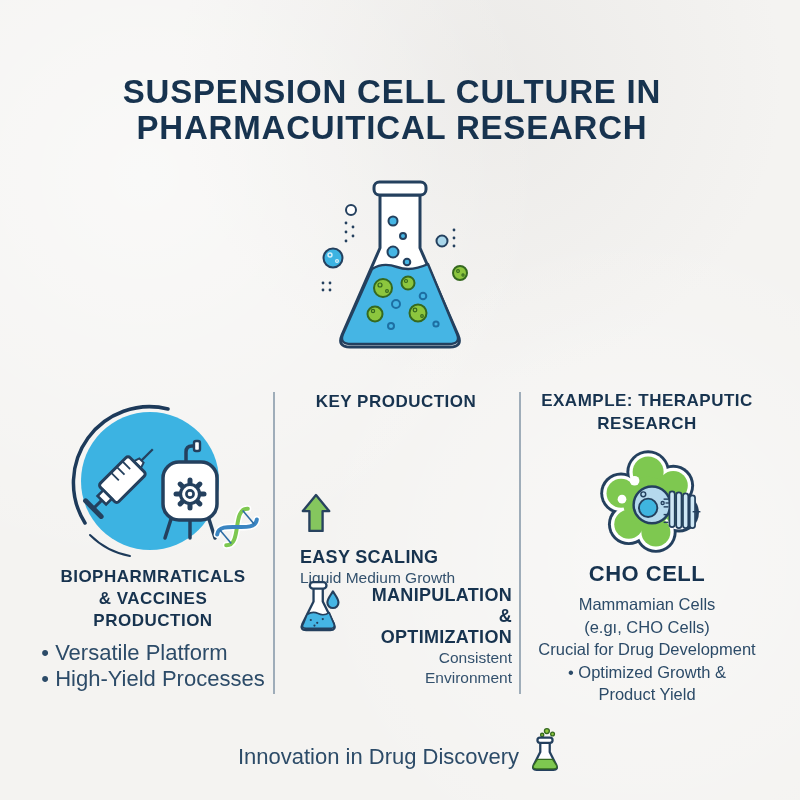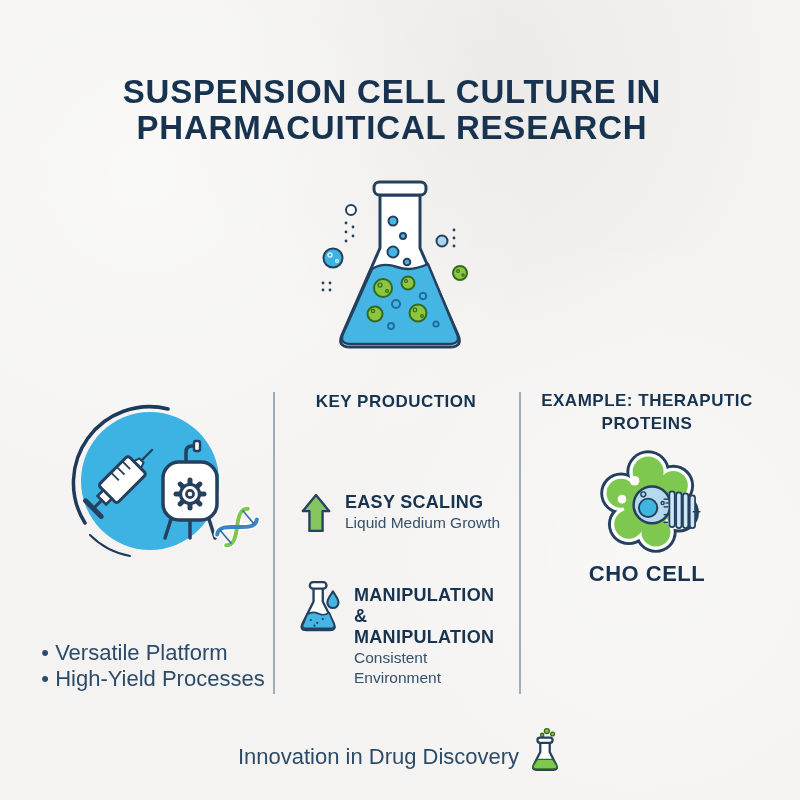--- a/index.html
+++ b/index.html
@@ -26,25 +26,25 @@
   .sec-heading{
     font-weight:bold;font-size:17px;letter-spacing:.5px;line-height:23px;
     text-align:center;color:#17334f;
   }
   .left-col-heading{left:36px;width:234px;top:566px;font-size:17px;line-height:22px;}
   .left-bullets{left:36px;width:234px;top:640px;text-align:center;}
   .left-bullets .inner{display:inline-block;text-align:left;}
   .bullet-line{font-size:22px;line-height:26px;color:#2c4b68;}
   .mid-heading{left:280px;width:232px;top:390px;}
   .adv-row{display:flex;align-items:flex-start;}
-  .adv1{left:300px;top:492px;width:212px;gap:13px;}
+  .adv1{left:300px;top:492px;width:212px;gap:13px;flex-direction:column;}
   .adv2{left:296px;top:578px;width:216px;gap:10px;}
   .adv-title{font-weight:bold;font-size:18px;line-height:21px;color:#17334f;letter-spacing:.3px;}
   .adv-sub{font-size:15.5px;line-height:20px;color:#33516d;margin-top:0;}
-  .adv2 .txt{flex:1;text-align:left;padding-top:7px;}
+  .adv2 .txt{flex:1;text-align:right;padding-top:7px;}
   .right-heading{left:527px;width:240px;top:389px;}
   .cho-title{left:527px;width:240px;top:561px;text-align:center;font-weight:bold;font-size:22px;letter-spacing:.5px;color:#17334f;}
   .right-lines{left:519px;width:256px;top:593px;text-align:center;}
   .right-line{font-size:16.5px;line-height:22.5px;color:#2c4b68;}
   .footer{left:0;right:0;top:726px;display:flex;justify-content:center;align-items:center;gap:9px;}
   .footer-text{font-size:22px;color:#2c4b68;padding-top:14px;}
 </style>
 </head>
 <body>
 
@@ -162,20 +162,25 @@
       <path d="M-20,7 C-8,18 8,-18 20,-7" fill="none" stroke="#7ec850" stroke-width="4" stroke-linecap="round"></path>
       <path d="M-20,-7 C-8,-18 8,18 20,7" fill="none" stroke="#3a85c2" stroke-width="4" stroke-linecap="round"></path>
       <line x1="-15" y1="-9" x2="-15" y2="9" stroke="#2e6da4" stroke-width="1.6"></line>
       <line x1="15" y1="-9" x2="15" y2="9" stroke="#2e6da4" stroke-width="1.6"></line>
     </g>
   </svg>
 
   <div class="abs divider" style="left:273px;"></div>
   <div class="abs divider" style="left:519px;"></div>
 
+  <div class="abs sec-heading left-col-heading">
+    <div>BIOPHARMRATICALS</div>
+    <div>&amp; VACCINES</div>
+    <div>PRODUCTION</div>
+  </div>
   <div class="abs left-bullets">
     <div class="inner">
       <div class="bullet-line">• Versatile Platform</div>
       <div class="bullet-line">• High-Yield Processes</div>
     </div>
   </div>
 
   <div class="abs sec-heading mid-heading">KEY PRODUCTION</div>
 
   <div class="abs adv-row adv1">
@@ -196,28 +201,28 @@
       <g fill="#24405e">
         <circle cx="16" cy="44" r="1.2"></circle>
           <circle cx="23" cy="47" r="1.2"></circle>
         <circle cx="29" cy="43" r="1.2"></circle>
           <circle cx="20" cy="50" r="1.2"></circle>
       </g>
       <path d="M40,13 C43,18 46,21 46,25 A6,6 0 1 1 34,25 C34,21 37,18 40,13 Z" fill="#45b5e4" stroke="#24405e" stroke-width="2.3" stroke-linejoin="round"></path>
     </svg>
     <div class="txt">
       <div class="adv-title">MANIPULATION &amp;</div>
-      <div class="adv-title">MANIPULATION</div>
+      <div class="adv-title">OPTIMIZATION</div>
       <div class="adv-sub">Consistent Environment</div>
     </div>
   </div>
 
   <div class="abs sec-heading right-heading">
     <div>EXAMPLE: THERAPUTIC</div>
-    <div>PROTEINS</div>
+    <div>RESEARCH</div>
   </div>
 
   <svg class="abs" style="left:592px;top:448px;" width="120" height="110" viewBox="0 0 124 112">
 
     <g fill="#24405e">
       <circle cx="58" cy="24" r="22.5"></circle>
         <circle cx="84" cy="38" r="21.5"></circle>
         <circle cx="90" cy="66" r="20.5"></circle>
       <circle cx="66" cy="86" r="21.5"></circle>
         <circle cx="38" cy="78" r="21.5"></circle>
@@ -259,20 +264,27 @@
       <line x1="74" y1="76" x2="79" y2="76" stroke="#24405e" stroke-width="1.5"></line>
       <rect x="80" y="44" width="5.5" height="37" rx="2.7" fill="#cfe8f5" stroke="#24405e" stroke-width="1.8"></rect>
       <rect x="87" y="45" width="5.5" height="37" rx="2.7" fill="#cfe8f5" stroke="#24405e" stroke-width="1.8"></rect>
       <rect x="94" y="46" width="5.5" height="36" rx="2.7" fill="#cfe8f5" stroke="#24405e" stroke-width="1.8"></rect>
       <rect x="101" y="48" width="5.5" height="34" rx="2.7" fill="#cfe8f5" stroke="#24405e" stroke-width="1.8"></rect>
       <line x1="104" y1="65" x2="112" y2="65" stroke="#24405e" stroke-width="1.5"></line>
     </g>
   </svg>
 
   <div class="abs cho-title">CHO CELL</div>
+  <div class="abs right-lines">
+    <div class="right-line">Mammamian Cells</div>
+    <div class="right-line">(e.gı, CHO Cells)</div>
+    <div class="right-line">Crucial for Drug Development</div>
+    <div class="right-line">• Optimized Growth &amp;</div>
+    <div class="right-line">Product Yield</div>
+  </div>
 
   <div class="abs footer">
     <div class="footer-text">Innovation in Drug Discovery</div>
     <svg width="34" height="48" viewBox="0 0 36 50">
       <circle cx="20" cy="5" r="2.6" fill="#8cc63e" stroke="#35691f" stroke-width="1.4"></circle>
       <circle cx="26" cy="8" r="2" fill="#8cc63e" stroke="#35691f" stroke-width="1.4"></circle>
       <circle cx="15" cy="9" r="1.7" fill="#8cc63e" stroke="#35691f" stroke-width="1.4"></circle>
       <path d="M13,17 L13,27 L6,41 Q4,46 9,46 L27,46 Q32,46 30,41 L23,27 L23,17 Z" fill="#ffffff" stroke="#24405e" stroke-width="2.4" stroke-linejoin="round"></path>
       <path d="M10,35 L26,35 L30,41 Q32,45 27,45 L9,45 Q4,45 6,41 Z" fill="#7ec850" stroke="#35691f" stroke-width="1.4" stroke-linejoin="round"></path>
       <rect x="10" y="12" width="16" height="5.5" rx="2.7" fill="#ffffff" stroke="#24405e" stroke-width="2.4"></rect>

